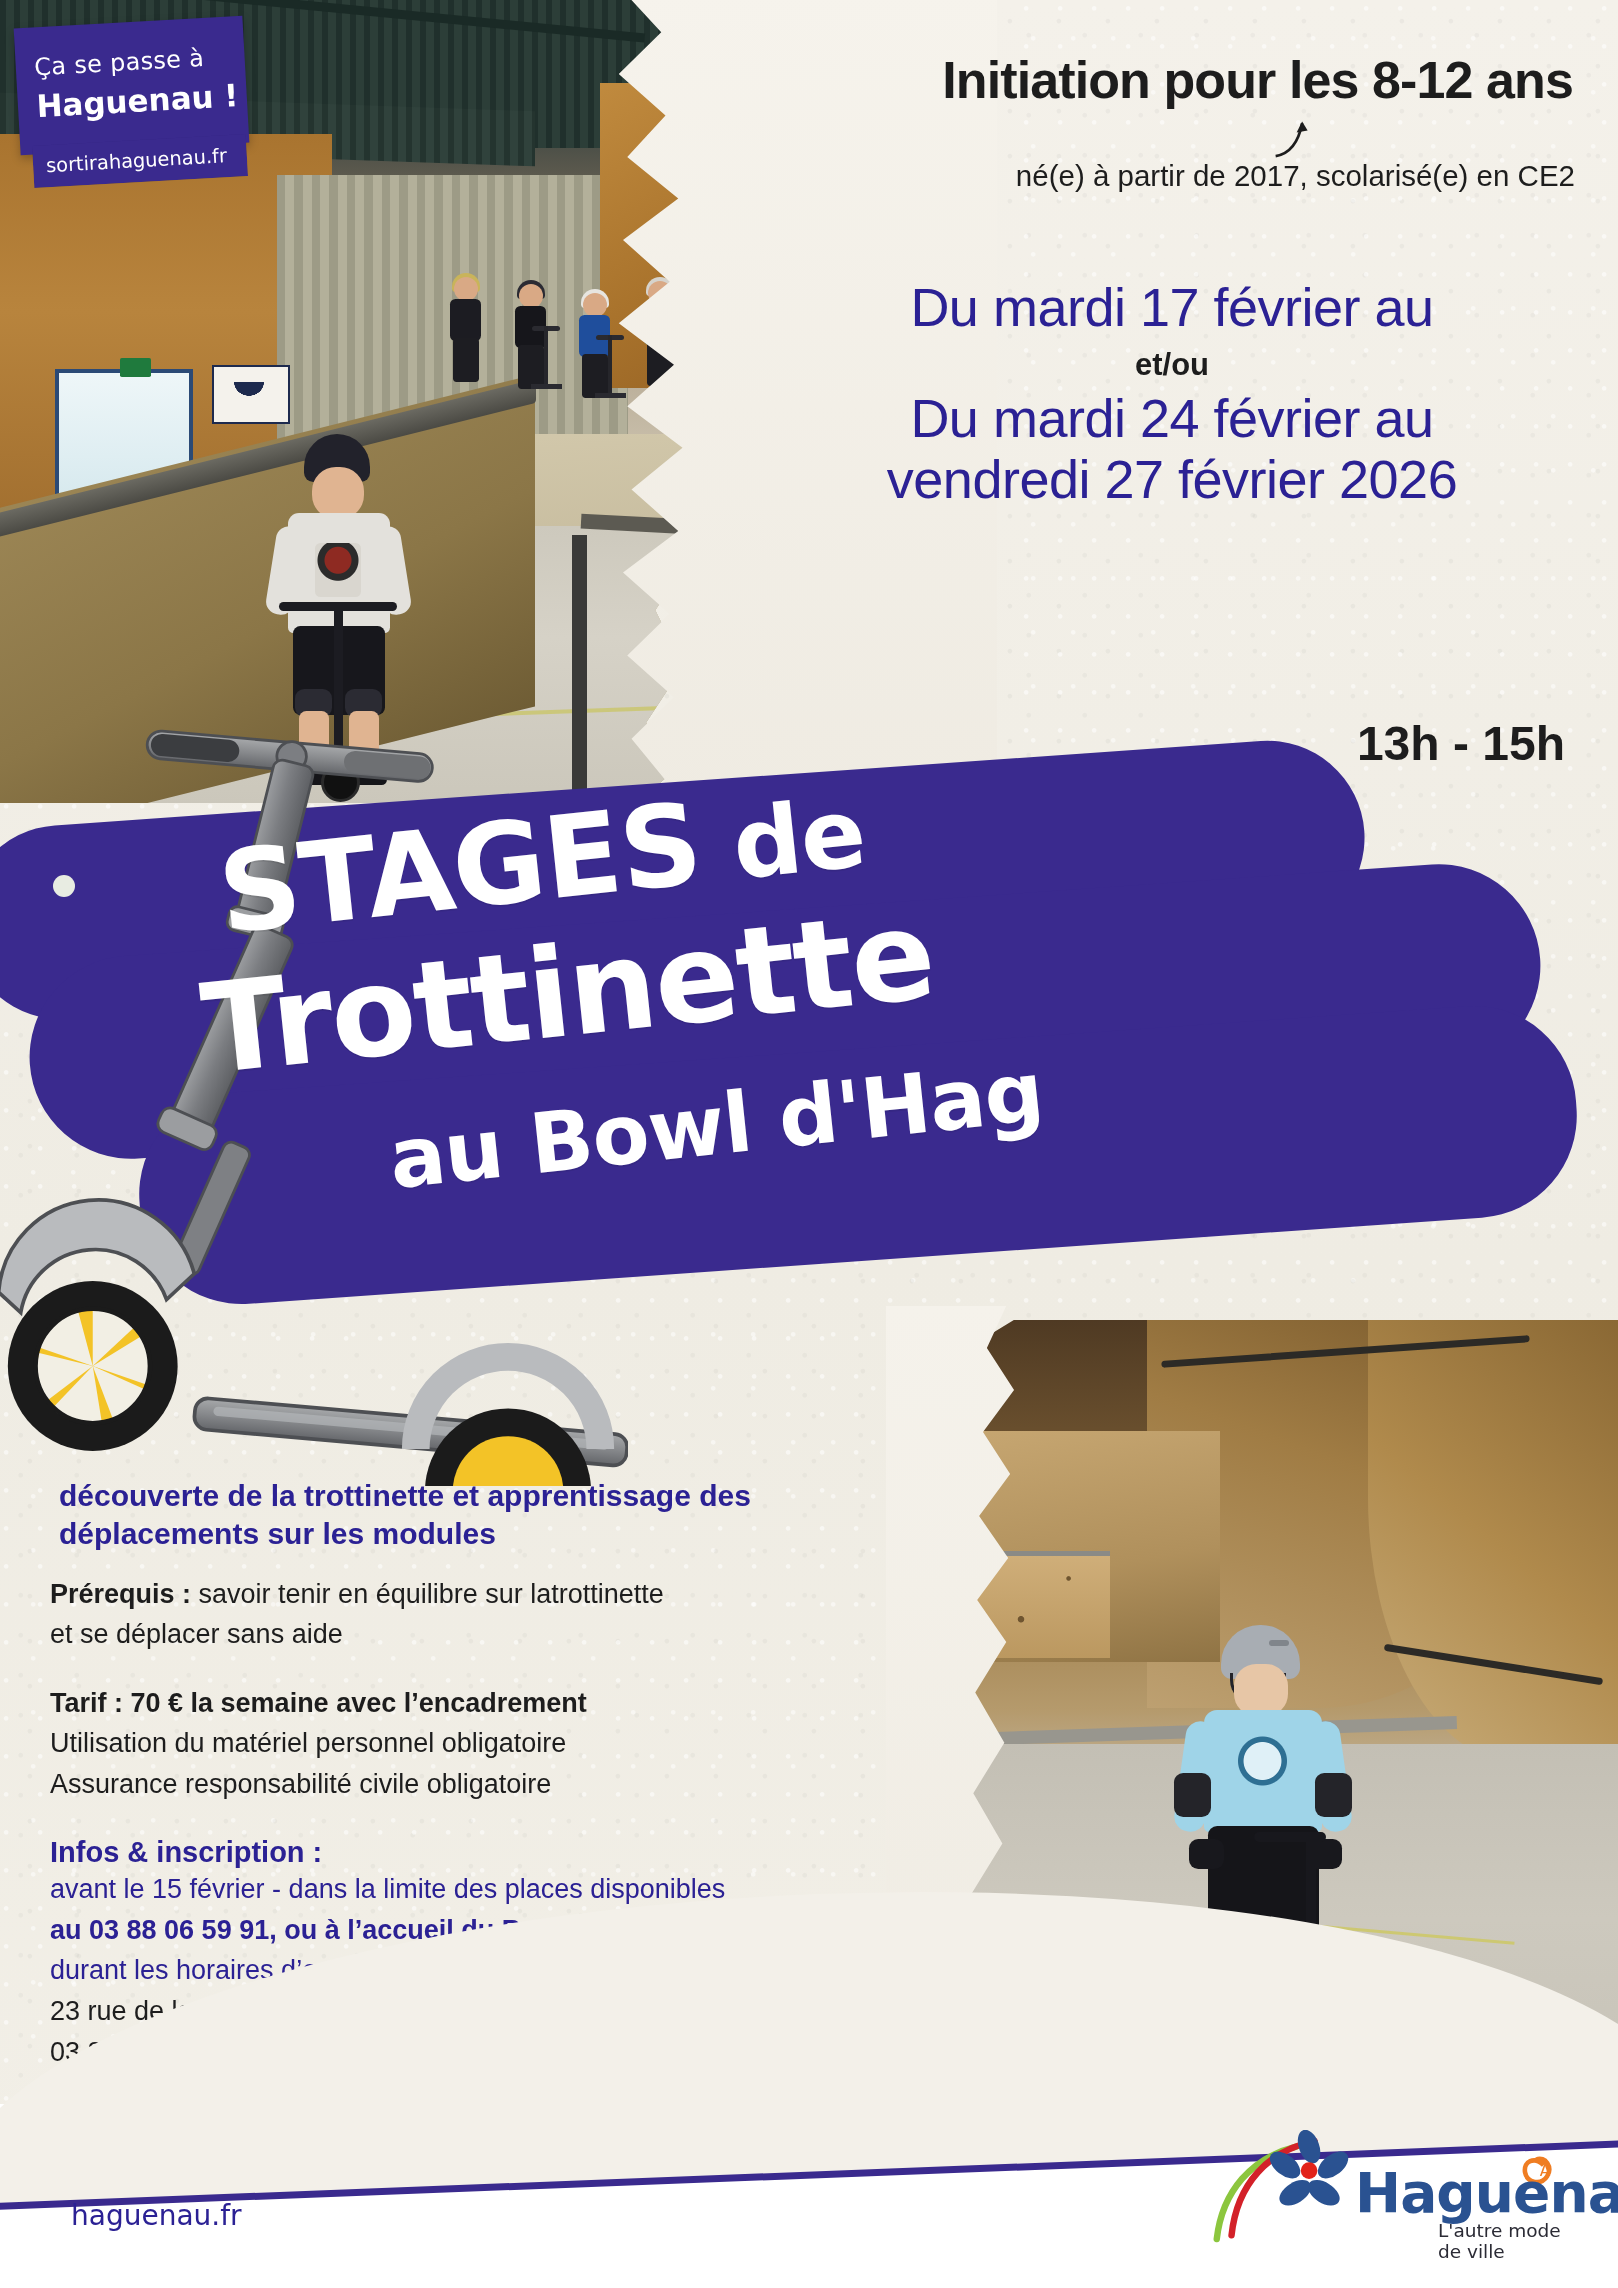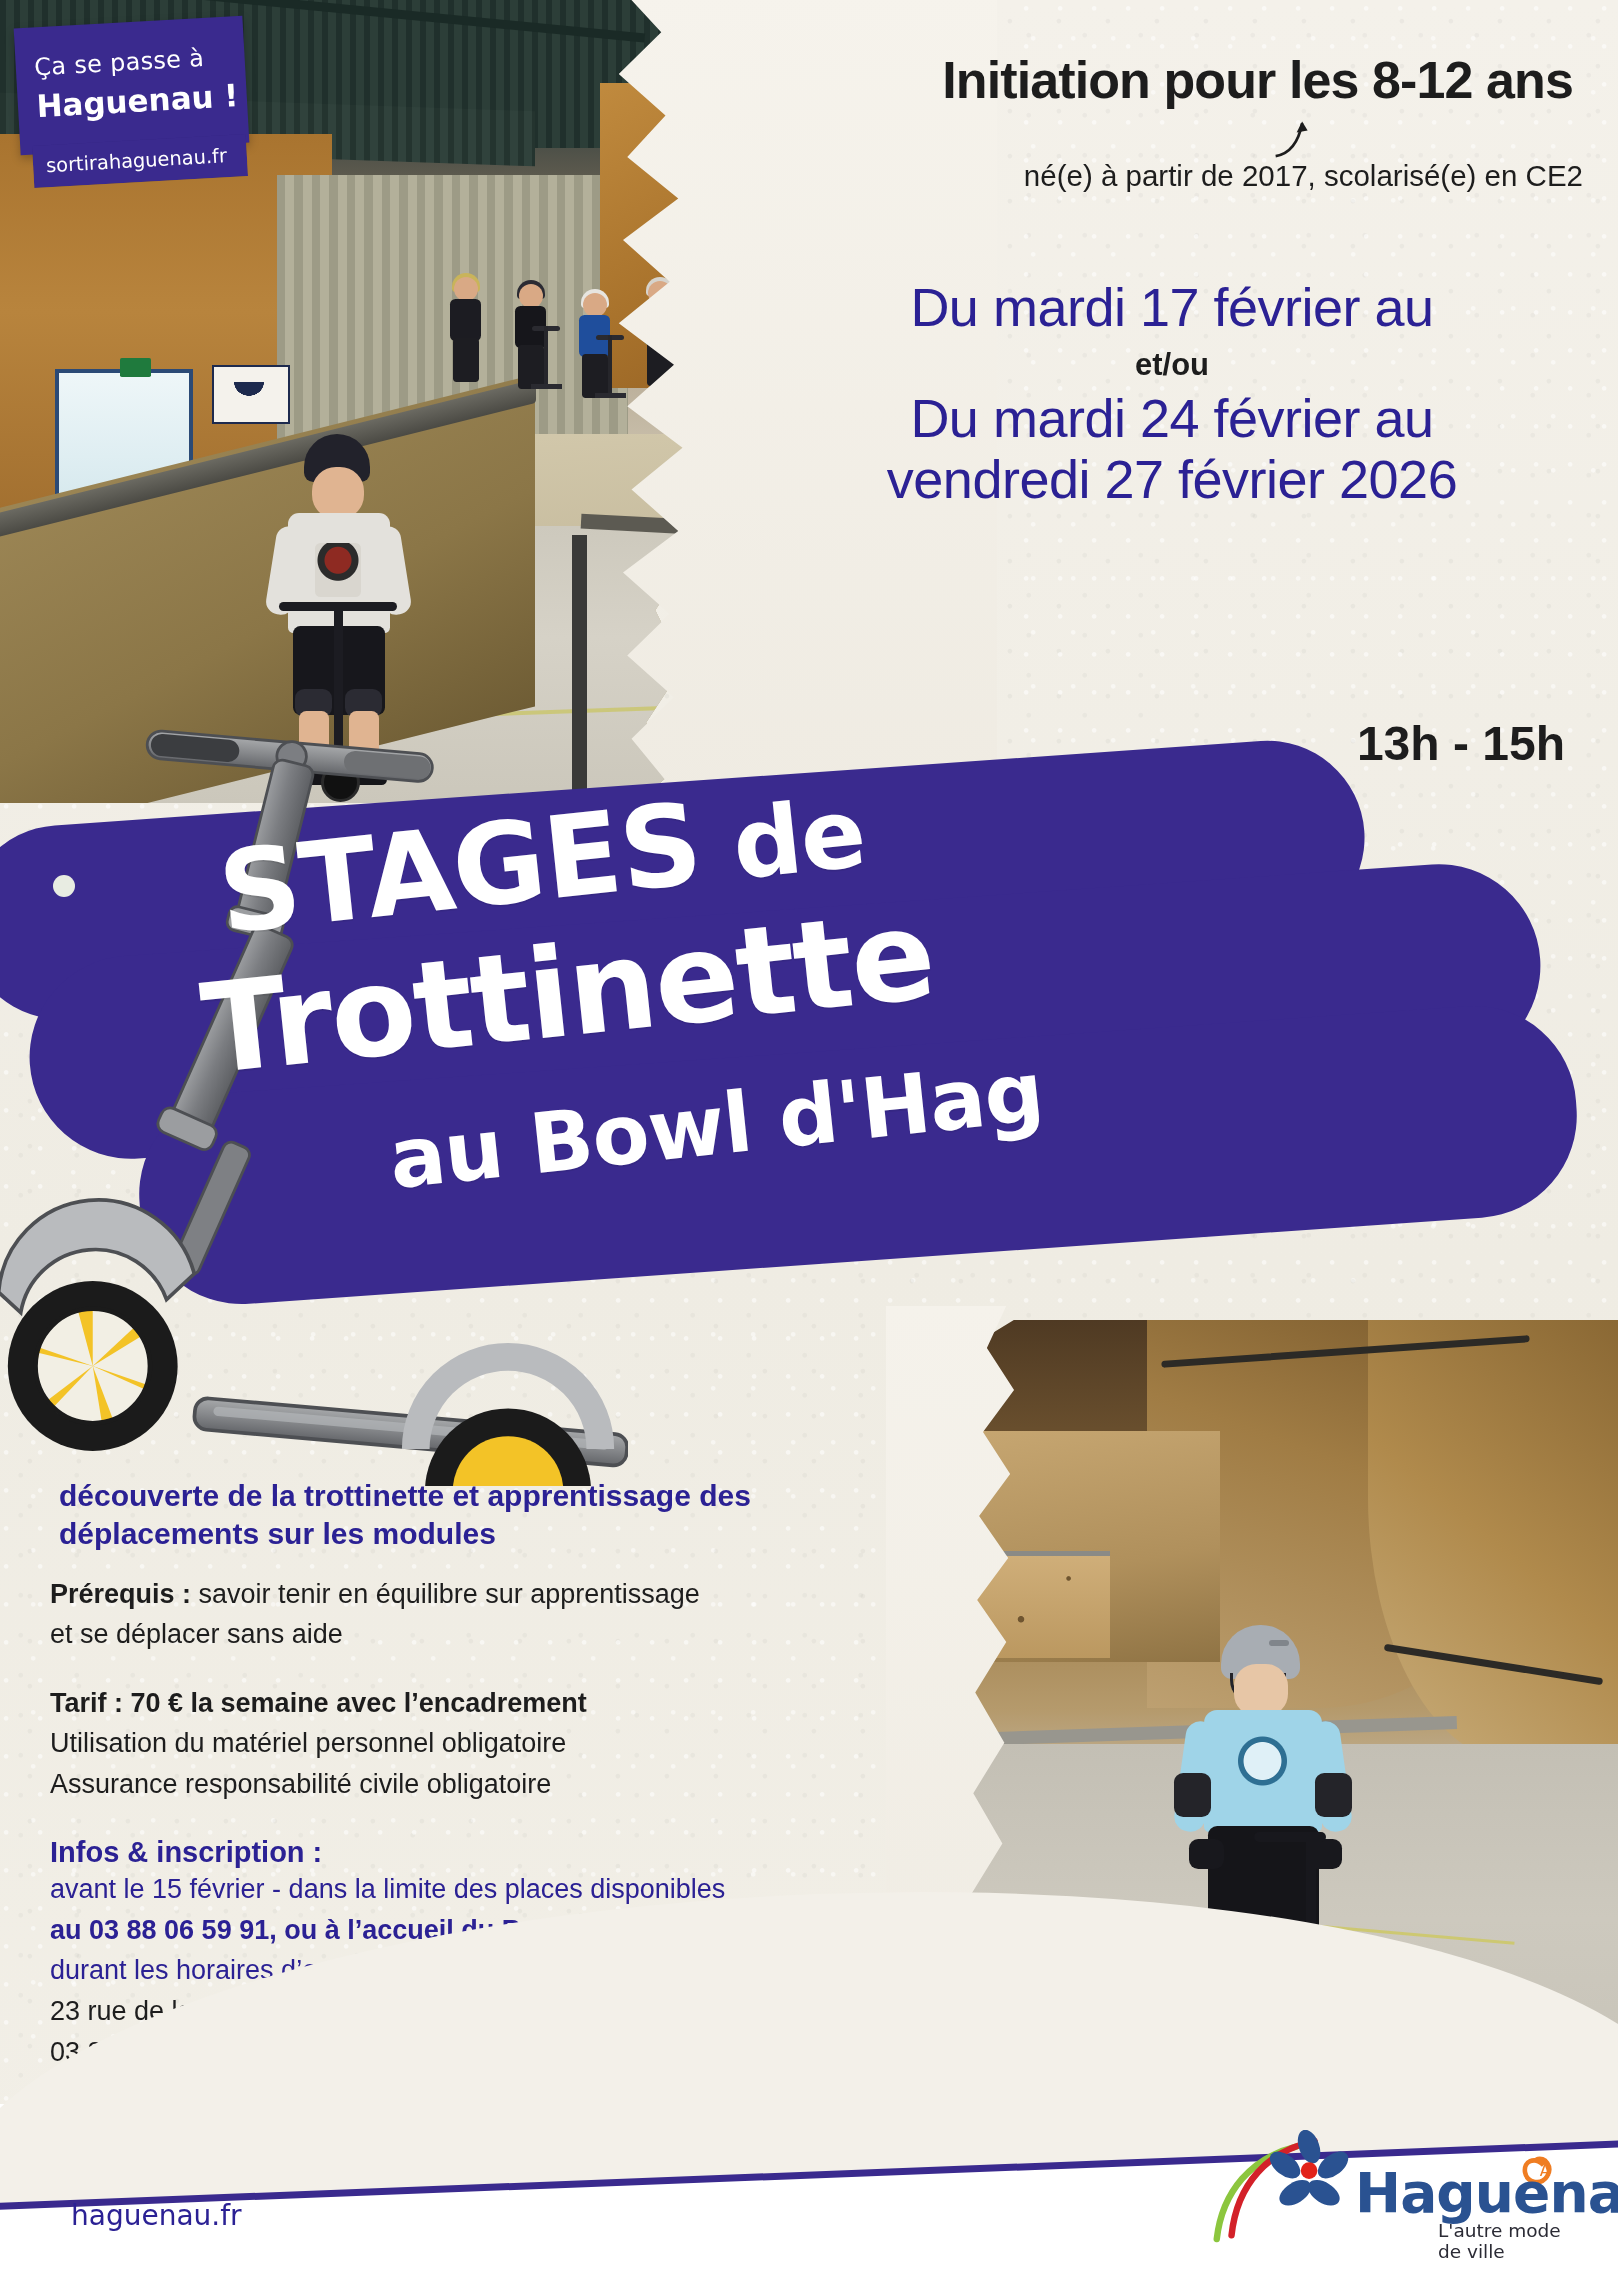--- a/index.html
+++ b/index.html
@@ -191,21 +191,21 @@
   .ribbon span{position:absolute;left:13px;top:9.2px;color:#fff;font-size:19.4px;
     font-family:"DejaVu Sans", sans-serif;}
 
   
   .hdr-title{
     position:absolute;right:46px;top:50px;width:831px;text-align:right;
     font-size:52px;font-weight:800;color:#1d1d1d;letter-spacing:-0.9px;
     font-family:"Liberation Sans", sans-serif;
   }
   .hdr-sub{
-    position:absolute;right:36px;top:159px;width:831px;text-align:right;
+    position:absolute;right:44px;top:159px;width:831px;text-align:right;
     font-size:29.5px;color:#1d1d1d;font-weight:400;
   }
   .arrow-up{position:absolute;right:305px;top:116px;width:42px;height:42px;}
 
   
   .dates{position:absolute;right:41px;top:277px;width:812px;text-align:center;color:#2b2194;}
   .date-line{font-size:54px;font-weight:400;line-height:1.12;letter-spacing:-0.5px;}
   .etou{font-size:31px;font-weight:800;color:#1d1d1d;margin:9.2px 0 5.5px;}
   .heure{position:absolute;right:54px;top:716px;font-size:48px;font-weight:800;color:#1d1d1d;}
 
@@ -474,21 +474,21 @@
         <div class="wh"></div>
     </div>
   </div>
 
   <div class="tear-bot"></div>
 
   <div class="body-txt">
     <div class="bt-head">découverte de la trottinette et apprentissage des déplacements sur les modules</div>
 
     <div class="bt-p">
-      <span class="bt-b">Prérequis :</span><span> savoir tenir en équilibre sur apprentissage</span>
+      <span class="bt-b">Prérequis :</span><span> savoir tenir en équilibre sur latrottinette</span>
     </div>
     <div class="bt-p">et se déplacer sans aide</div>
 
     <div class="bt-gap"></div>
 
     <div class="bt-p bt-b">Tarif : 70 € la semaine avec l’encadrement</div>
     <div class="bt-p">Utilisation du matériel personnel obligatoire</div>
     <div class="bt-p">Assurance responsabilité civile obligatoire</div>
 
     <div class="bt-gap"></div>

